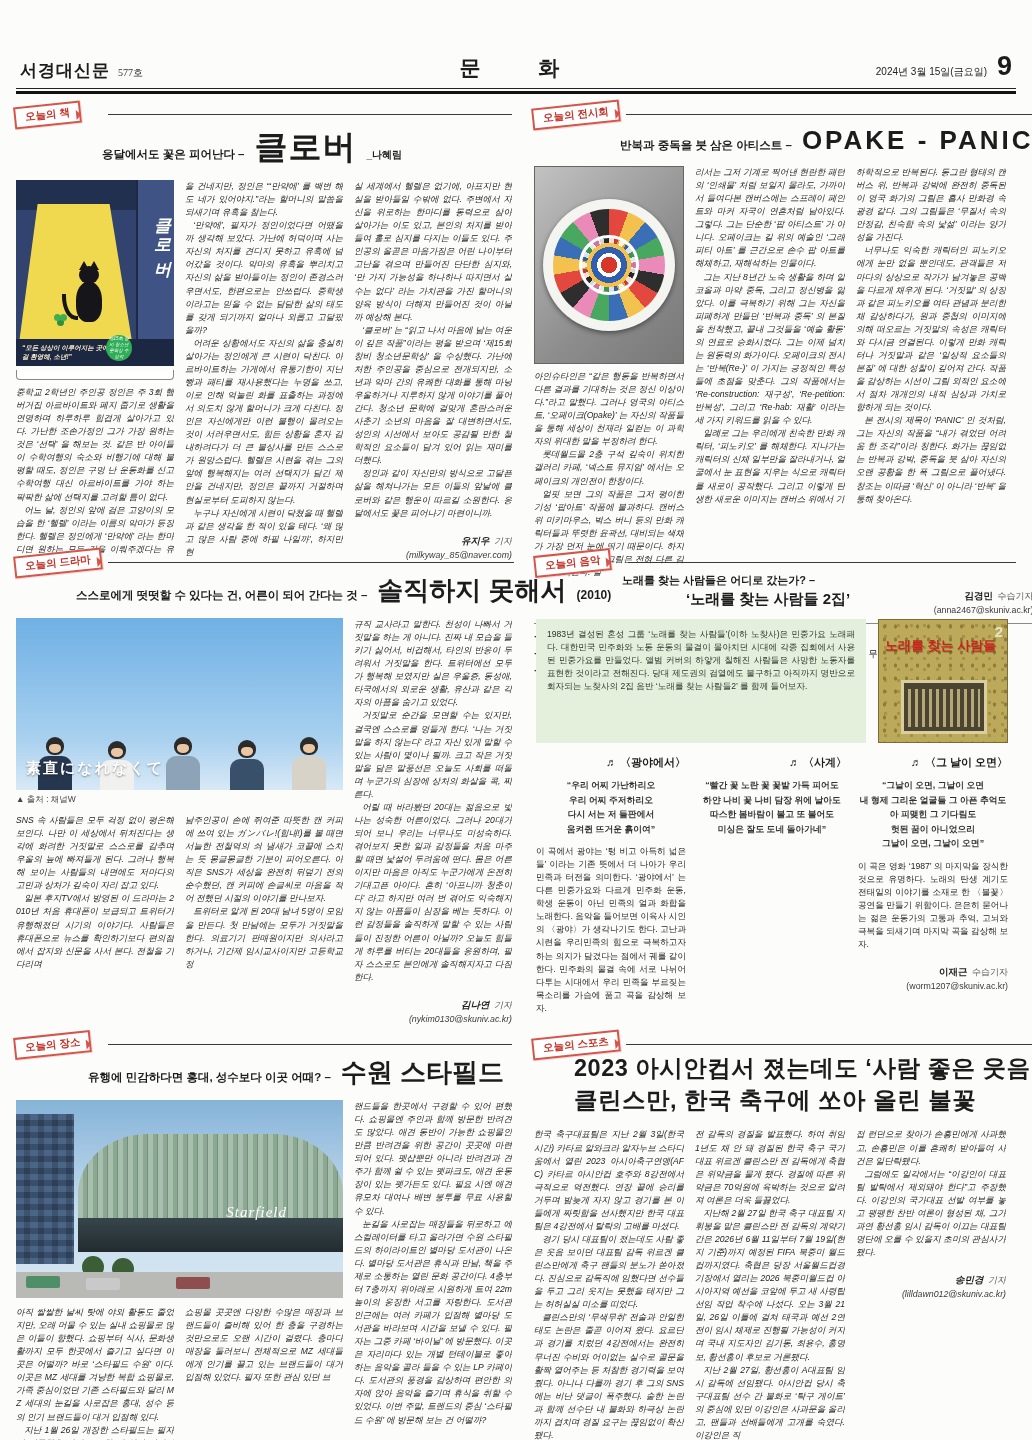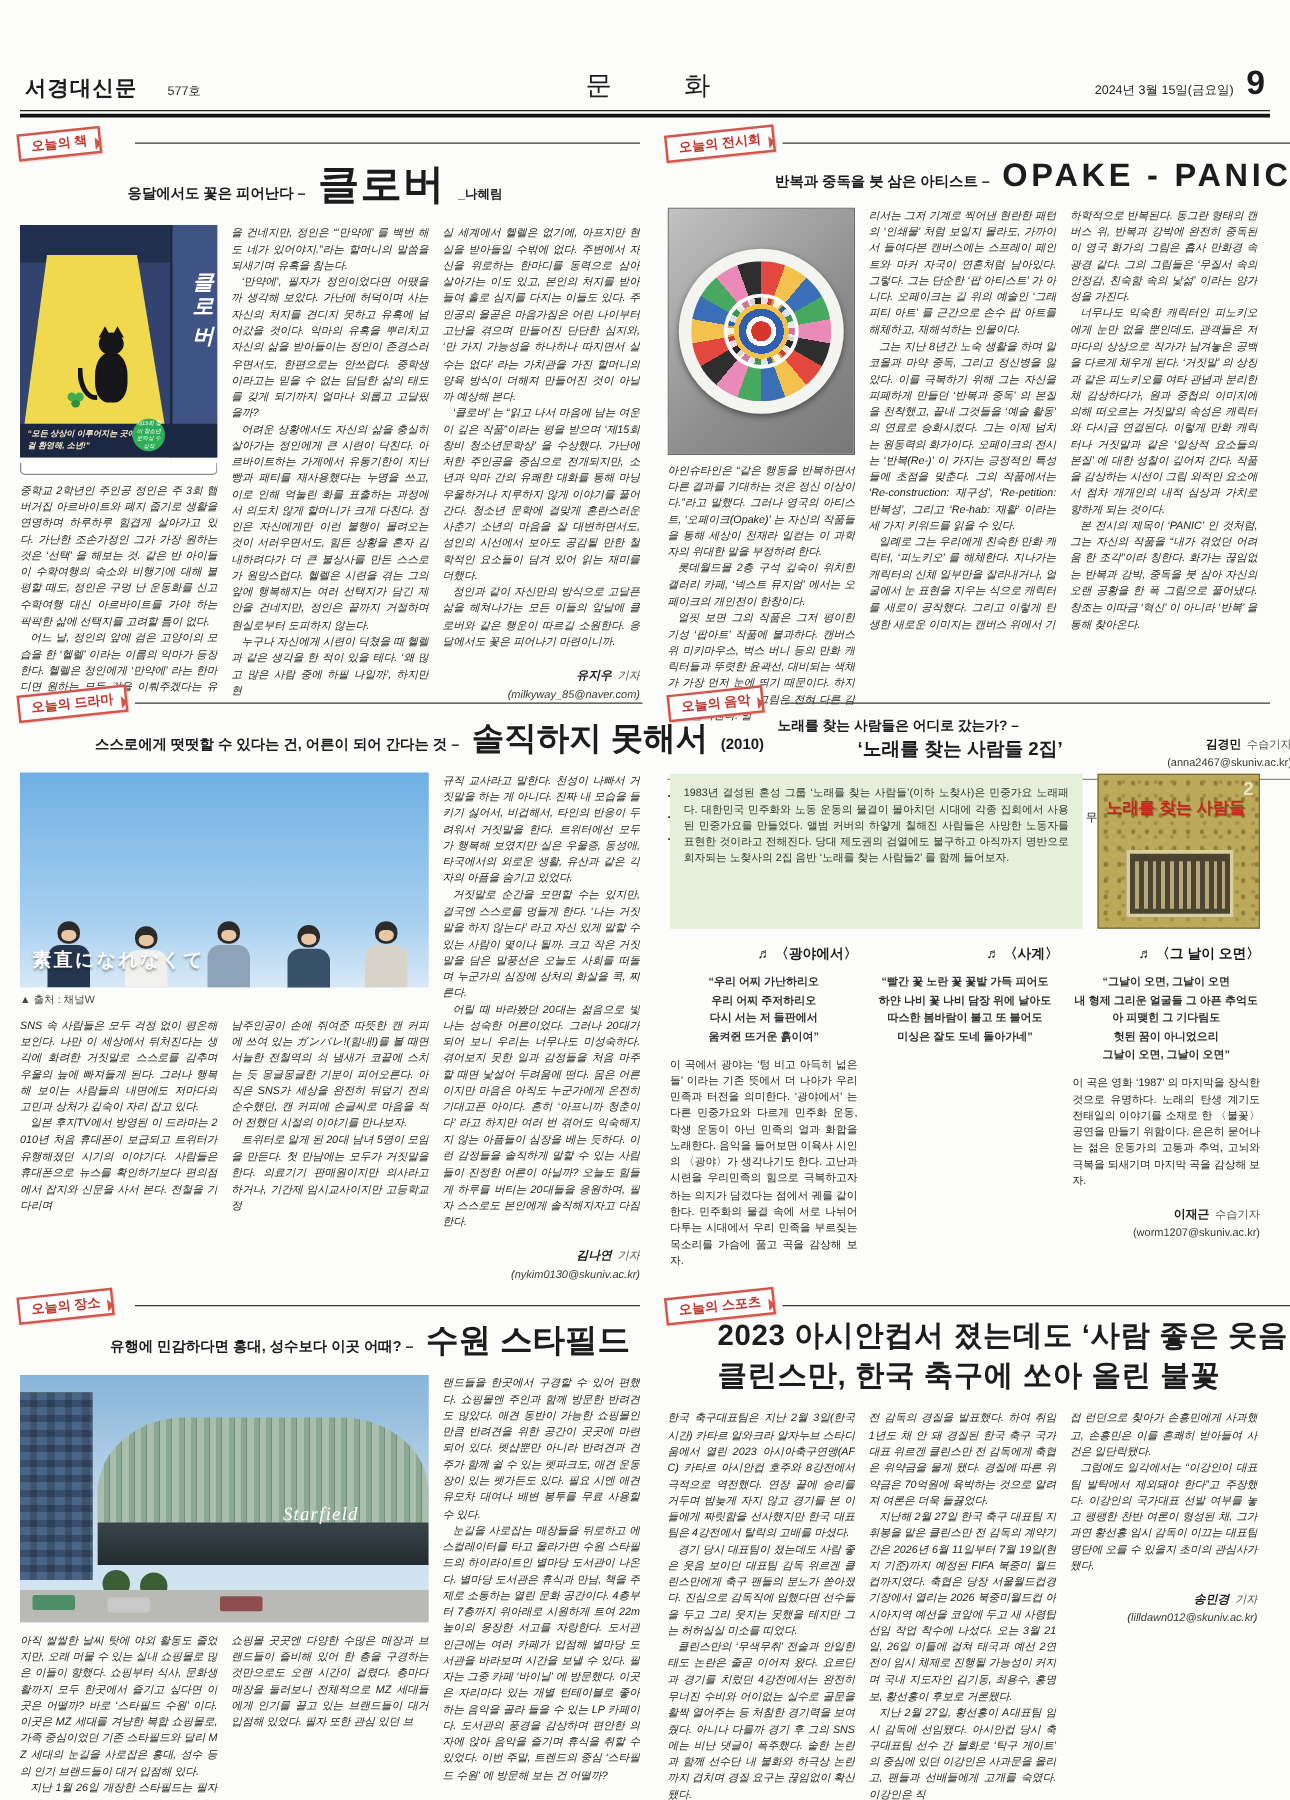--- a/index.html
+++ b/index.html
@@ -2,24 +2,24 @@
 <html><head>
 <meta charset="utf-8">
 <style>
   * { margin:0; padding:0; box-sizing:border-box; }
   html,body { background:#e8e8e4; }
   body { font-family:"Liberation Sans","DejaVu Sans",sans-serif; color:#1c1c1c; }
   .page { position:relative; width:1032px; height:1440px; margin:0 auto; background:#fcfcfa; padding:22px 16px 10px; overflow:hidden; }
 
   
   .masthead { display:flex; align-items:flex-end; justify-content:space-between; padding:0 4px 6px; }
-  .mh-left { display:flex; align-items:baseline; gap:24px; }
+  .mh-left { display:flex; align-items:baseline; gap:8px; }
   .mh-logo { font-size:17px; font-weight:bold; letter-spacing:1px; }
-  .mh-issue { font-size:10px; color:#333; }
-  .mh-section { font-size:21px; font-weight:normal; letter-spacing:26px; text-indent:26px;margin-top:32px; }
+  .mh-issue { font-size:10px; color:#333;font-family:Liberation Serif, serif; }
+  .mh-section { font-size:21px; font-weight:bold; letter-spacing:26px; text-indent:26px;margin-top:32px; }
   .mh-right { display:flex; align-items:baseline; gap:10px; }
   .mh-date { font-size:10px; color:#222; }
   .mh-page { font-size:27px; font-weight:bold; }
   .mh-rule-thin { border-top:1px solid #222; }
   .mh-rule-thick { height:3px; background:#111; margin-top:2px; }
 
   
   .band { display:flex; gap:22px; }
   .band1 { margin-top:20px; height:448px; }
   .band2 { height:482px; }

